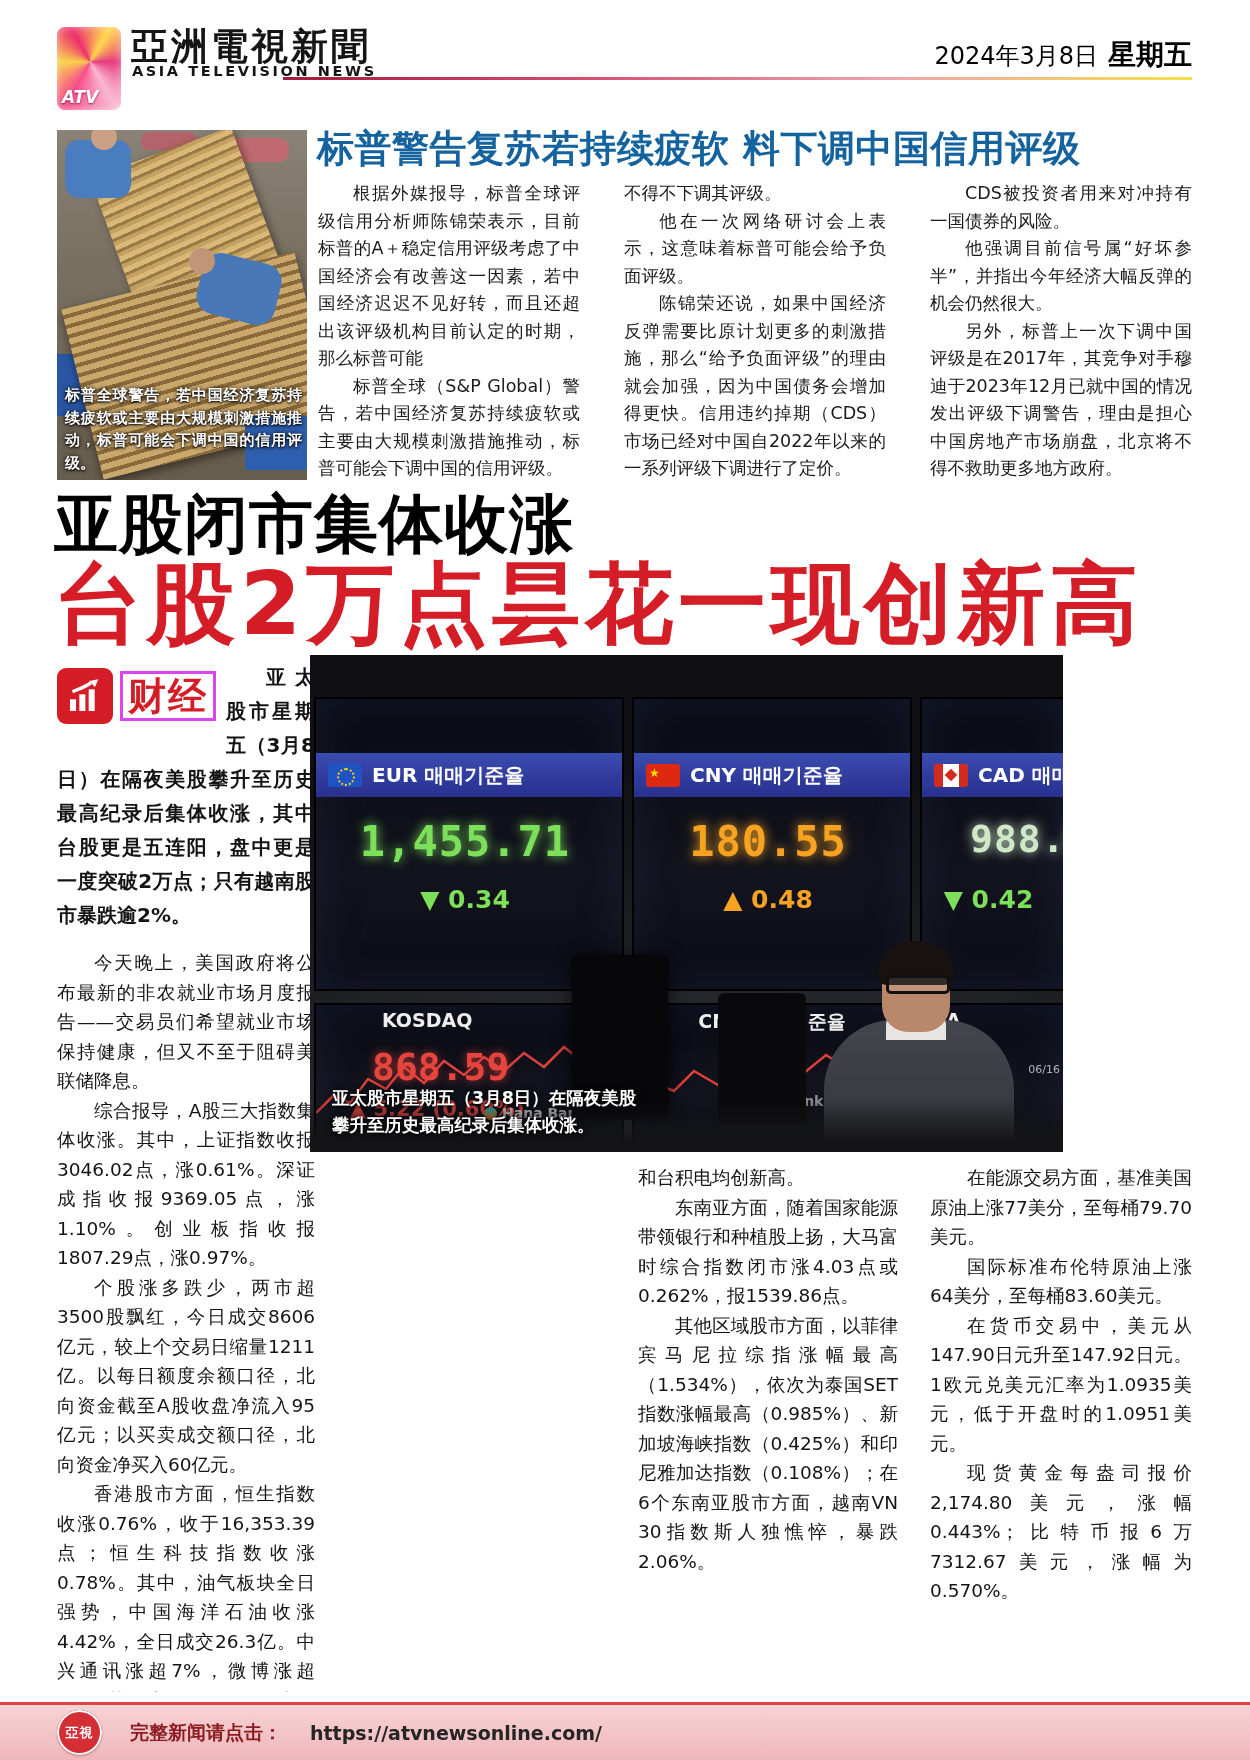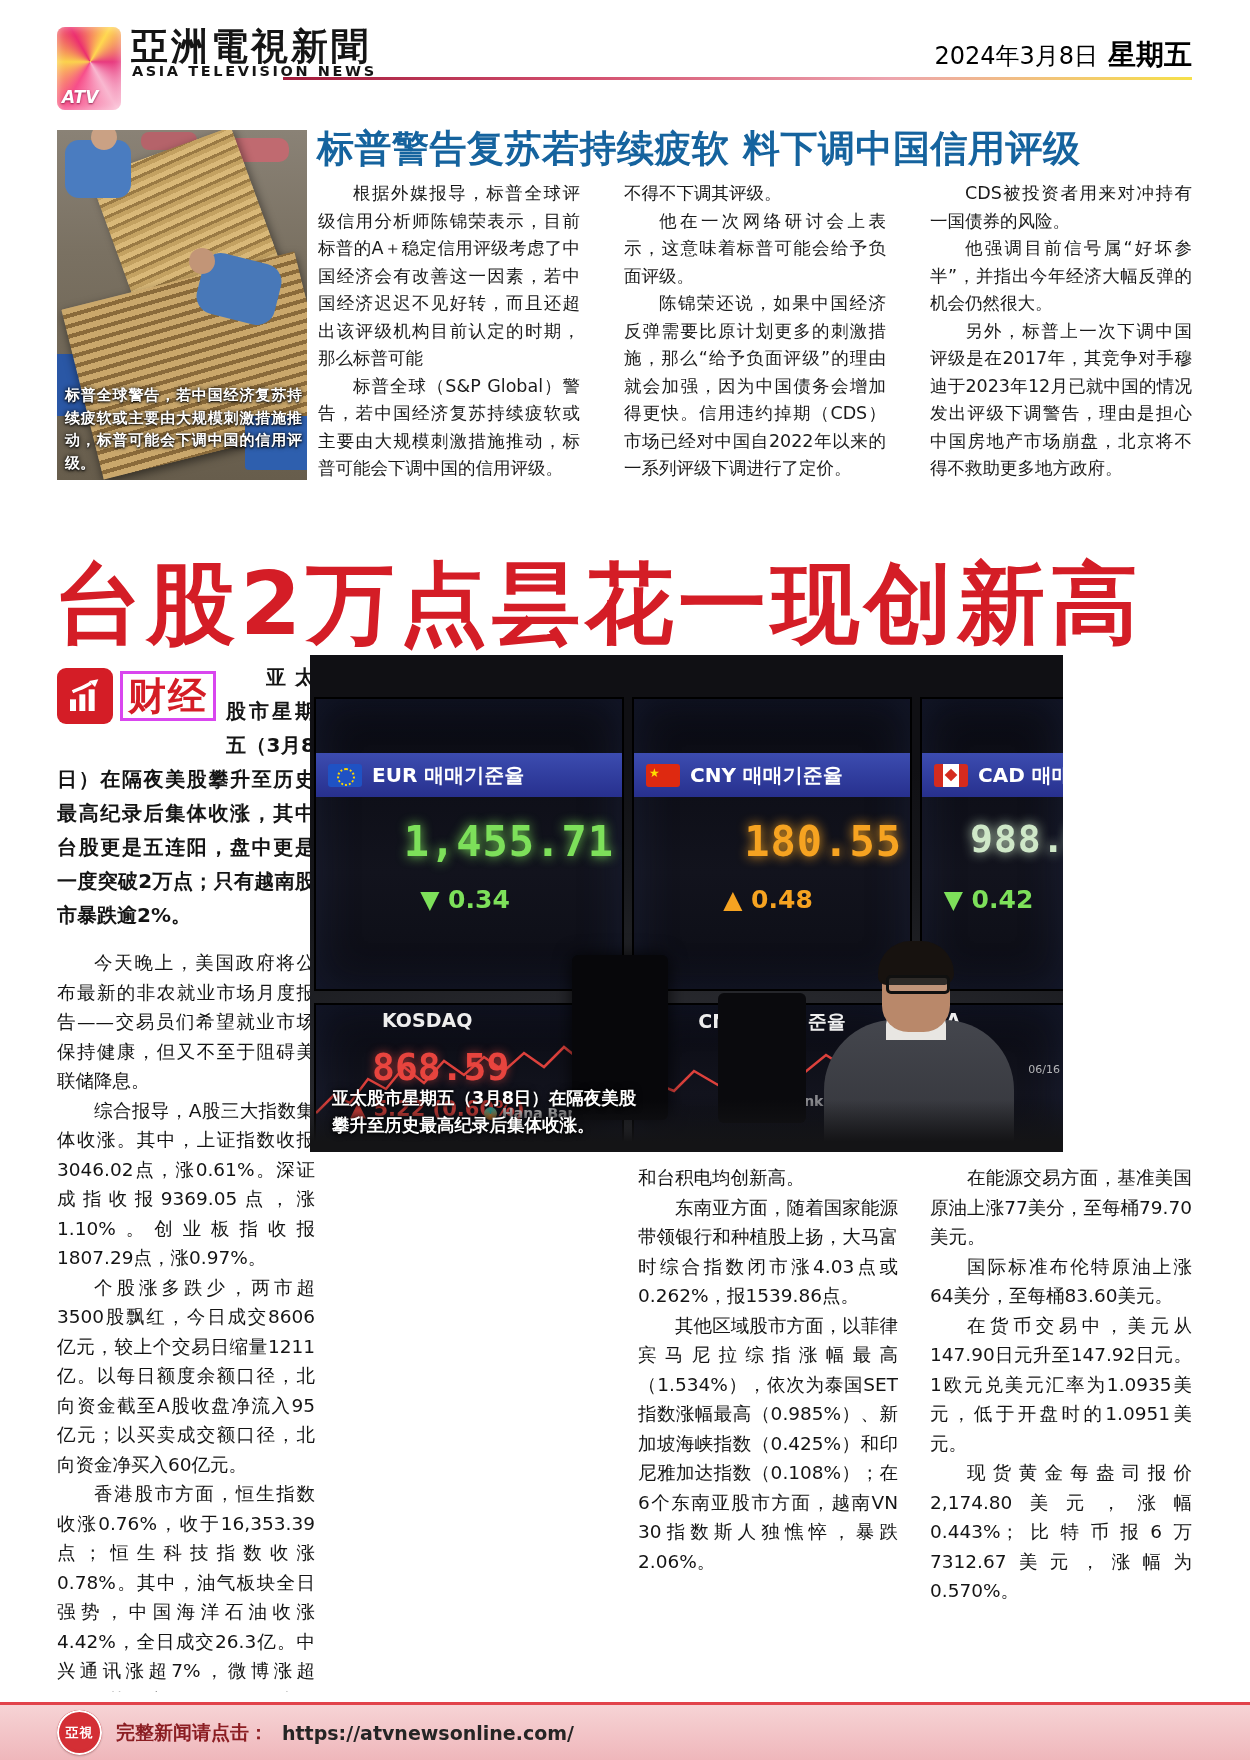--- a/index.html
+++ b/index.html
@@ -80,21 +80,21 @@
     padding:0 12px;background:linear-gradient(180deg,#3c4cb0 0%,#27308e 100%);color:#fff;font-weight:bold;font-size:20px;
     white-space:nowrap;overflow:hidden;}
   .flag{position:relative;width:34px;height:23px;border-radius:3px;flex:0 0 auto;}
   .flag-eu{background:#1f52c4;}
   .flag-eu::after{content:"";position:absolute;left:9px;top:4px;width:14px;height:14px;border:2px dotted #ffd700;border-radius:50%;}
   .flag-cn{background:#de2910;}
   .flag-cn::after{content:"★";position:absolute;left:3px;top:0px;color:#ffde00;font-size:12px;line-height:1.6;}
   .flag-ca{background:linear-gradient(90deg,#d52b1e 0 26%,#ffffff 26% 74%,#d52b1e 74% 100%);}
   .flag-ca::after{content:"";position:absolute;left:50%;top:50%;width:9px;height:9px;background:#d52b1e;
     transform:translate(-50%,-50%) rotate(45deg);}
-  .pval{position:absolute;top:118px;left:0;right:8px;text-align:right;font-size:42px;font-weight:bold;letter-spacing:1px;
+  .pval{position:absolute;top:118px;left:0;right:8px;text-align:center;font-size:42px;font-weight:bold;letter-spacing:1px;
     font-family:"DejaVu Sans Mono","Liberation Mono",monospace;text-shadow:0 0 12px currentColor;}
   .s3 .pval{font-size:38px;right:4px;}
   .pchg{position:absolute;top:186px;left:0;right:8px;text-align:center;font-size:25px;font-weight:bold;}
   .green{color:#7de05a;} .orange{color:#f6a321;} .palegreen{color:#cfe8c8;margin-left:48px;}
   .panel-label{position:absolute;top:4px;left:0;right:0;text-align:center;color:#eee;font-weight:bold;font-size:19px;white-space:nowrap;overflow:hidden;}
   .s4 .panel-label{text-align:left;padding-left:66px;}
   .s6 .panel-label{text-align:left;padding-left:10px;}
   .chart-svg{position:absolute;left:0;top:30px;width:100%;height:110px;opacity:.95;}
   .kq-value{position:absolute;top:40px;left:56px;font-size:38px;font-weight:bold;color:#e8443e;
     font-family:"DejaVu Sans Mono","Liberation Mono",monospace;text-shadow:0 0 10px rgba(232,68,62,.7);}
@@ -111,21 +111,21 @@
   .man-body{position:absolute;bottom:0;left:34px;width:190px;height:132px;background:linear-gradient(180deg,#44464d,#33343a);border-radius:70px 70px 0 0;}
   .man-collar{position:absolute;bottom:112px;left:96px;width:60px;height:26px;background:#e8e6e2;border-radius:10px 10px 0 0;}
   .man-head{position:absolute;bottom:120px;left:92px;width:68px;height:84px;background:#b9886a;border-radius:36px 36px 28px 28px;}
   .man-head::before{content:"";position:absolute;top:-7px;left:-4px;right:-4px;height:44px;background:#17120f;border-radius:40px 40px 14px 10px;}
   .man-glasses{position:absolute;bottom:158px;left:96px;width:58px;height:13px;border:3px solid #101010;border-radius:5px;background:rgba(255,255,255,.10);}
   .board-cap{position:absolute;left:22px;bottom:13px;color:#fff;font-weight:bold;font-size:17.5px;line-height:27px;
     text-shadow:0 1px 3px #000,0 0 7px rgba(0,0,0,.9);z-index:5;}
 
   
   .footer{position:absolute;left:0;right:0;top:1702px;height:58px;border-top:3px solid #e2434b;
-    background:linear-gradient(180deg,#f6d3d5,#efb7bb);display:flex;align-items:center;gap:14px;padding-left:57px;box-sizing:border-box;}
+    background:linear-gradient(180deg,#f6d3d5,#efb7bb);display:flex;align-items:center;gap:28px;padding-left:57px;box-sizing:border-box;}
   .seal{width:45px;height:45px;border-radius:50%;background:#d42f35;flex:0 0 auto;
     box-shadow:inset 0 0 0 2px #fff, inset 0 0 0 5px #d42f35, 0 1px 2px rgba(0,0,0,.25);
     display:flex;align-items:center;justify-content:center;color:#fff;font-size:13px;font-weight:900;letter-spacing:1px;}
   .f-label{font-size:19px;font-weight:bold;color:#8b1d22;}
   .f-url{font-size:19px;color:#252525;text-decoration:none;font-weight:bold;}
 </style>
 </head>
 <body>
 
 <div class="page">
@@ -163,20 +163,21 @@
       <p class="cont">不得不下调其评级。</p>
       <p class="body">他在一次网络研讨会上表示，这意味着标普可能会给予负面评级。</p>
       <p class="body">陈锦荣还说，如果中国经济反弹需要比原计划更多的刺激措施，那么“给予负面评级”的理由就会加强，因为中国债务会增加得更快。信用违约掉期（CDS）市场已经对中国自2022年以来的一系列评级下调进行了定价。</p>
     </div>
   <div class="ts-col tc3">
       <p class="body">CDS被投资者用来对冲持有一国债券的风险。</p>
       <p class="body">他强调目前信号属“好坏参半”，并指出今年经济大幅反弹的机会仍然很大。</p>
       <p class="body">另外，标普上一次下调中国评级是在2017年，其竞争对手穆迪于2023年12月已就中国的情况发出评级下调警告，理由是担心中国房地产市场崩盘，北京将不得不救助更多地方政府。</p>
     </div>
 
+  <h1 class="kicker">亚股闭市集体收涨</h1>
   <h1 class="red-headline">台股2万点昙花一现创新高</h1>
 
   <div class="ms-col c1">
     <div class="badge">
       <div class="badge-icon">
         <svg viewBox="0 0 24 24" aria-hidden="true">
           <rect x="3" y="14" width="3.6" height="7" fill="#fff"></rect>
           <rect x="8.6" y="11" width="3.6" height="10" fill="#fff"></rect>
           <rect x="14.2" y="8" width="3.6" height="13" fill="#fff"></rect>
           <path d="M4.5 9.5 C9 7.5 12 6.5 15.5 4.2" stroke="#fff" stroke-width="2" fill="none"></path>

